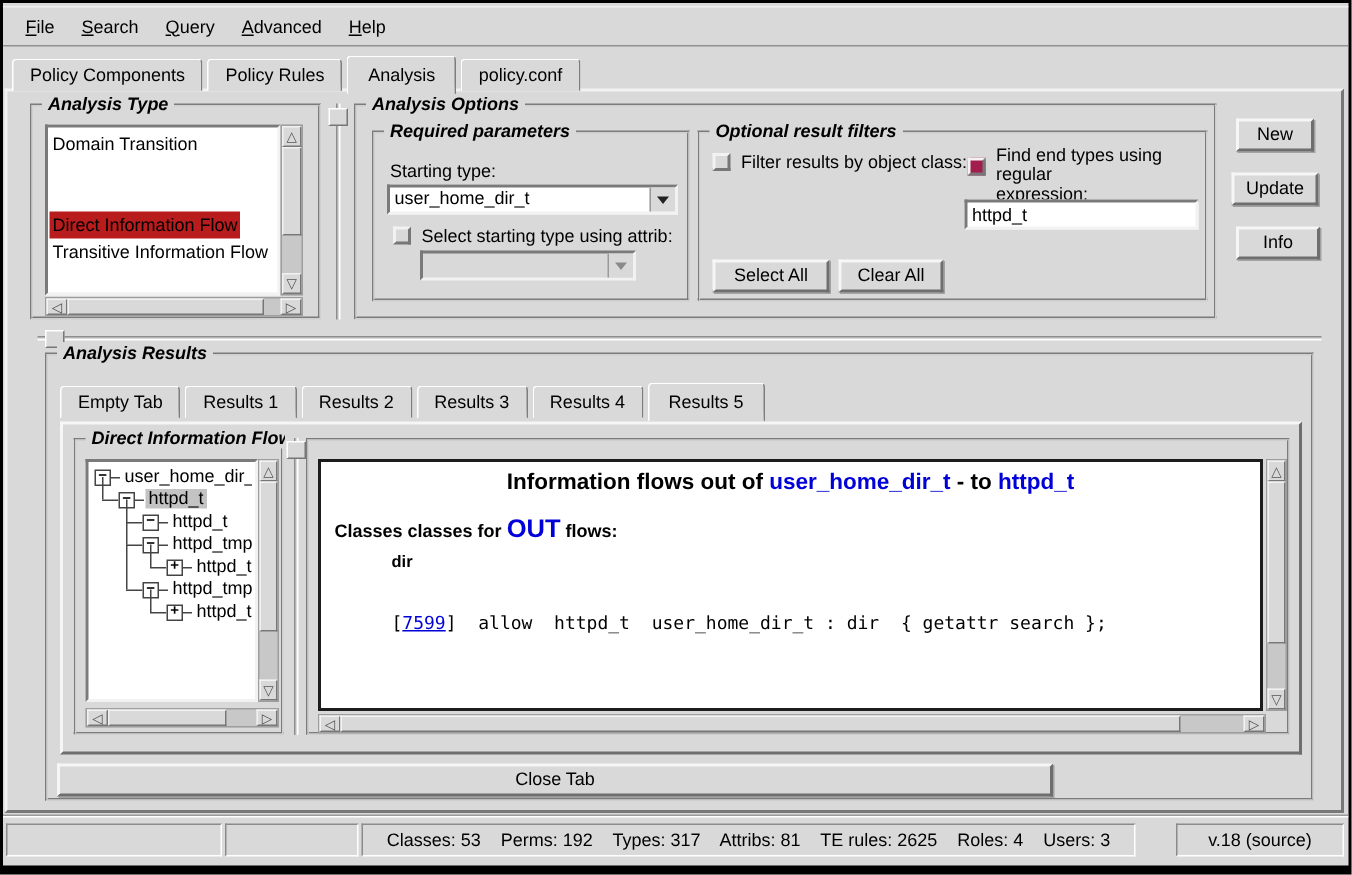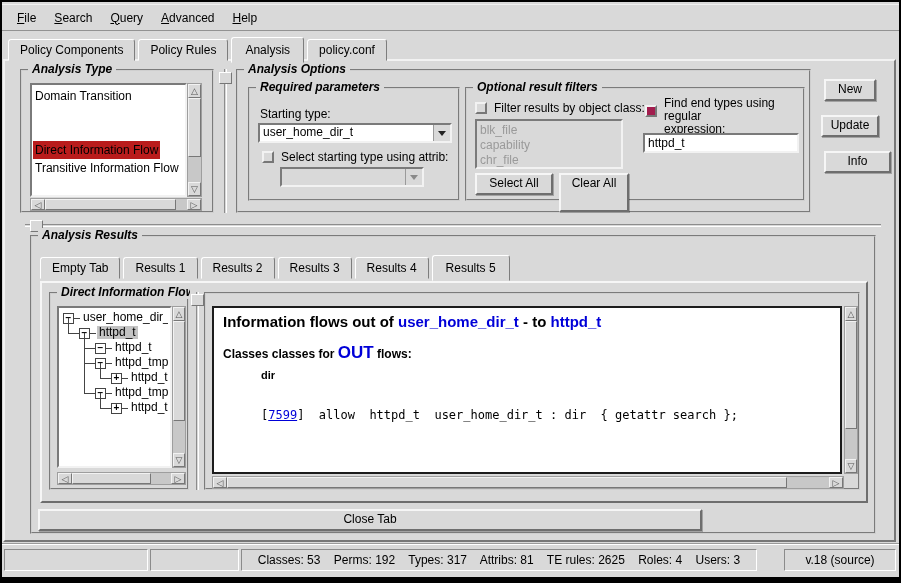--- a/index.html
+++ b/index.html
@@ -73,21 +73,21 @@
     box-sizing:border-box;overflow:hidden;}
   .tree-inner{position:absolute;left:2px;top:2px;right:2px;bottom:2px;overflow:hidden;}
   .tree-line{position:absolute;background:#444;}
   .tree-box{position:absolute;width:11px;height:11px;background:#fff;border:1px solid #444;box-sizing:border-box;
     font-size:10px;line-height:8px;text-align:center;font-weight:bold;}
   .tree-label{position:absolute;padding:0 2px;line-height:13px;white-space:nowrap;}
   .tree-label.selected{background:#c3c3c3;}
   
   .textarea{position:absolute;background:#fff;border:2px solid #1c1c1c;box-sizing:border-box;overflow:hidden;
     padding:5px 9px;}
-  .flow-head{font-size:15px;font-weight:bold;white-space:pre;}
+  .flow-head{font-size:15px;font-weight:bold;white-space:pre;text-align:center;}
   .flow-head .blue{color:var(--blue,#0000d8);}
   .flow-classes{margin-top:13px;font-size:12px;font-weight:bold;white-space:pre;}
   .flow-classes .big{font-size:17px;color:var(--blue,#0000d8);}
   .flow-dir{margin-top:6px;margin-left:38px;font-size:11px;font-weight:bold;}
   .flow-rule{margin-left:38px;font-family:"DejaVu Sans Mono",monospace;font-size:12px;white-space:pre;margin-top:27px;}
   .rule-link{color:var(--blue,#0000d8);text-decoration:underline;cursor:pointer;}
   
   .statusbar{position:absolute;left:0;top:541px;width:897px;height:31px;box-sizing:border-box;
     border-top:1px solid #9a9a9a;box-shadow:inset 0 1px 0 #fff;}
   .sseg{position:absolute;top:5px;height:22px;border:1px solid;border-color:#8b8b8b #fff #fff #8b8b8b;
@@ -166,41 +166,36 @@
             </span>
         </div>
       </div>
 
       <div class="lframe" style="left:227px;top:16px;width:340px;height:114px;">
         <span class="lf-title">Optional result filters</span>
         <div class="chkrow" style="left:8px;top:12px;align-items:center;">
           <span class="check" id="objclass-check"></span>
           <span>Filter results by object class:</span>
         </div>
-        <div class="listbox disabled" id="objclass-list" style="left:8px;top:30px;width:148px;height:50px;">
-            <div class="lb-item">blk_file</div>
-            <div class="lb-item">capability</div>
-            <div class="lb-item">chr_file</div>
-          </div>
         <div class="pushbtn" style="left:8px;top:84px;width:78px;height:22px;">Select All</div>
-        <div class="pushbtn" style="left:92px;top:84px;width:70px;height:39px;">Clear All</div>
+        <div class="pushbtn" style="left:92px;top:84px;width:70px;height:22px;">Clear All</div>
         <div class="chkrow" style="left:178px;top:8px;">
           <span class="check checked" id="regex-check" style="margin-top:8px;"></span>
           <span style="line-height:13px;">
             <span>Find end types using regular</span><br>
             <span>expression:</span>
           </span>
         </div>
         <div class="entry" style="left:176px;top:44px;width:156px;height:20px;">httpd_t</div>
       </div>
     </div>
 
     <div class="pushbtn" style="left:819px;top:18px;width:52px;height:22px;">New</div>
     <div class="pushbtn" style="left:816px;top:54px;width:58px;height:22px;">Update</div>
-    <div class="pushbtn" style="left:819px;top:90px;width:67px;height:22px;">Info</div>
+    <div class="pushbtn" style="left:819px;top:90px;width:56px;height:22px;">Info</div>
 
     <div class="sash" style="left:20px;top:160px;width:856px;height:8px;">
       <div class="sash-line-h"></div>
       <div class="sash-handle" style="left:5px;top:-1px;"></div>
     </div>
 
     <div class="lframe" style="left:25px;top:174px;width:846px;height:299px;">
       <span class="lf-title">Analysis Results</span>
 
       <div class="tabrow" id="results-tabrow" style="left:8px;top:18px;">

